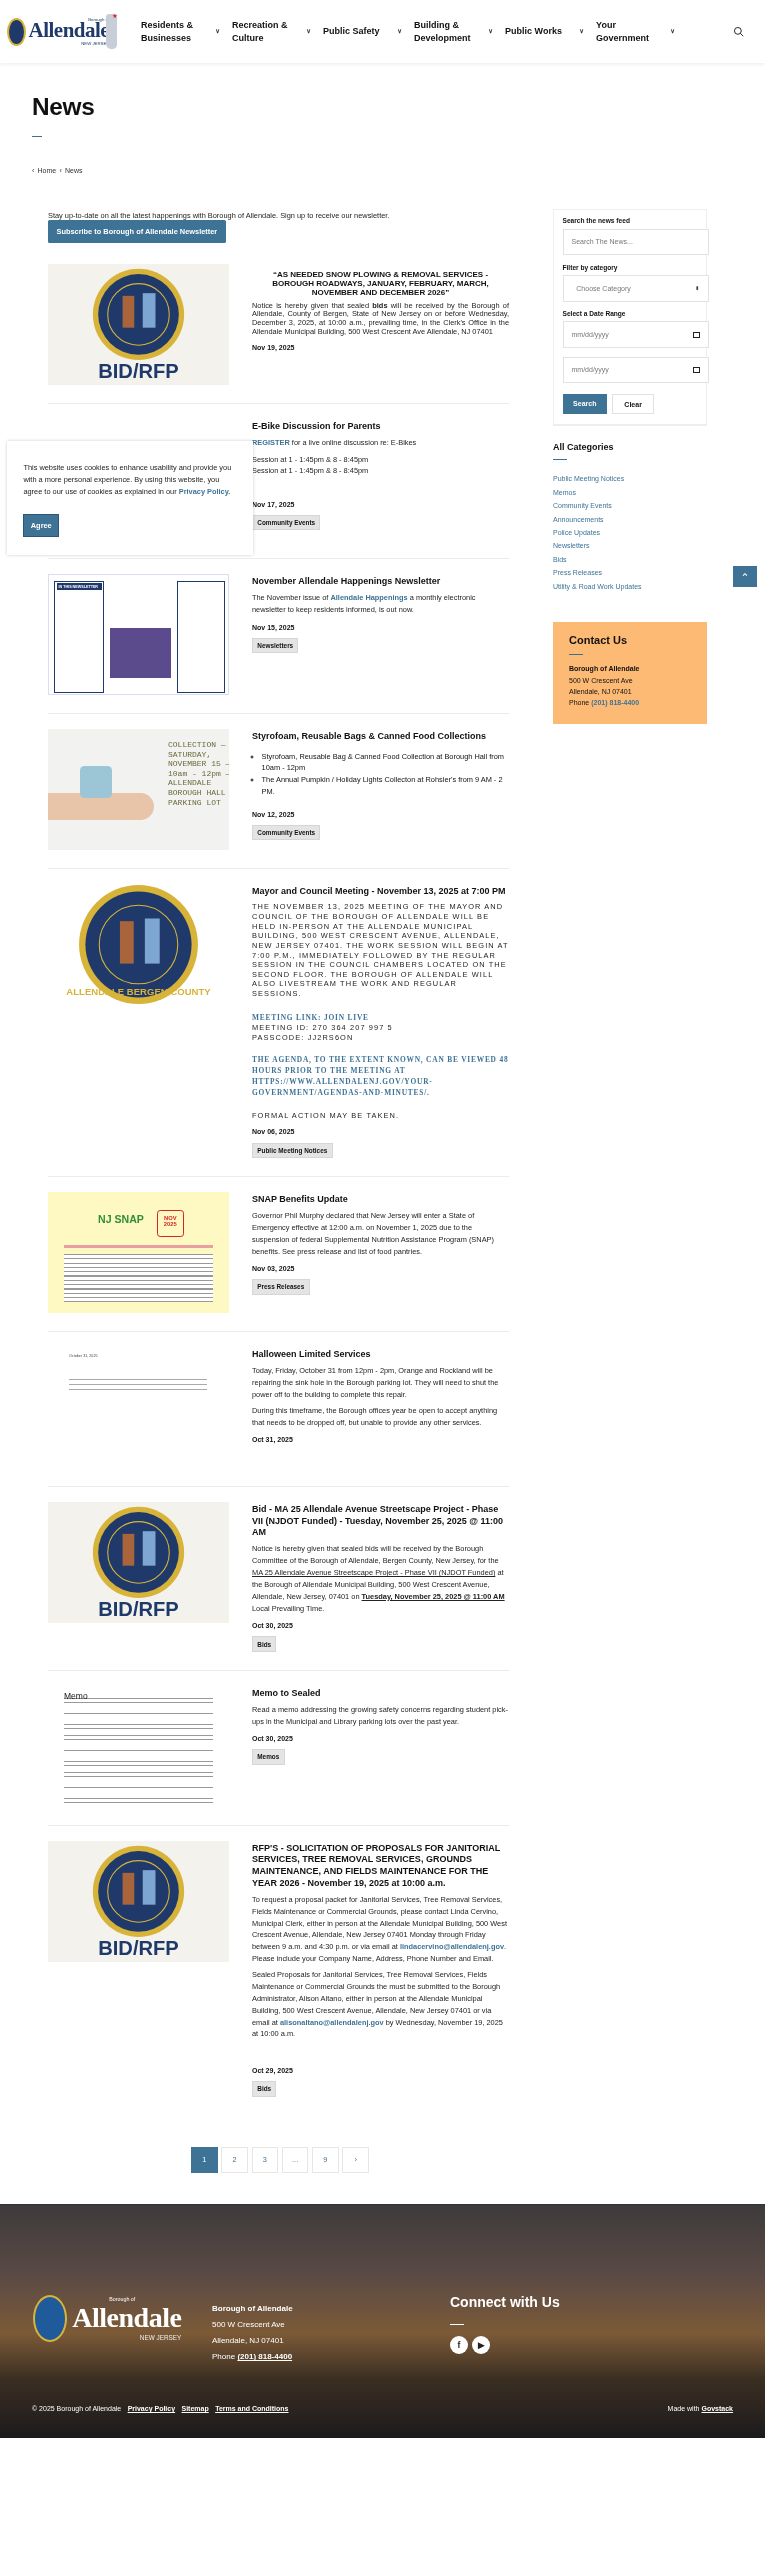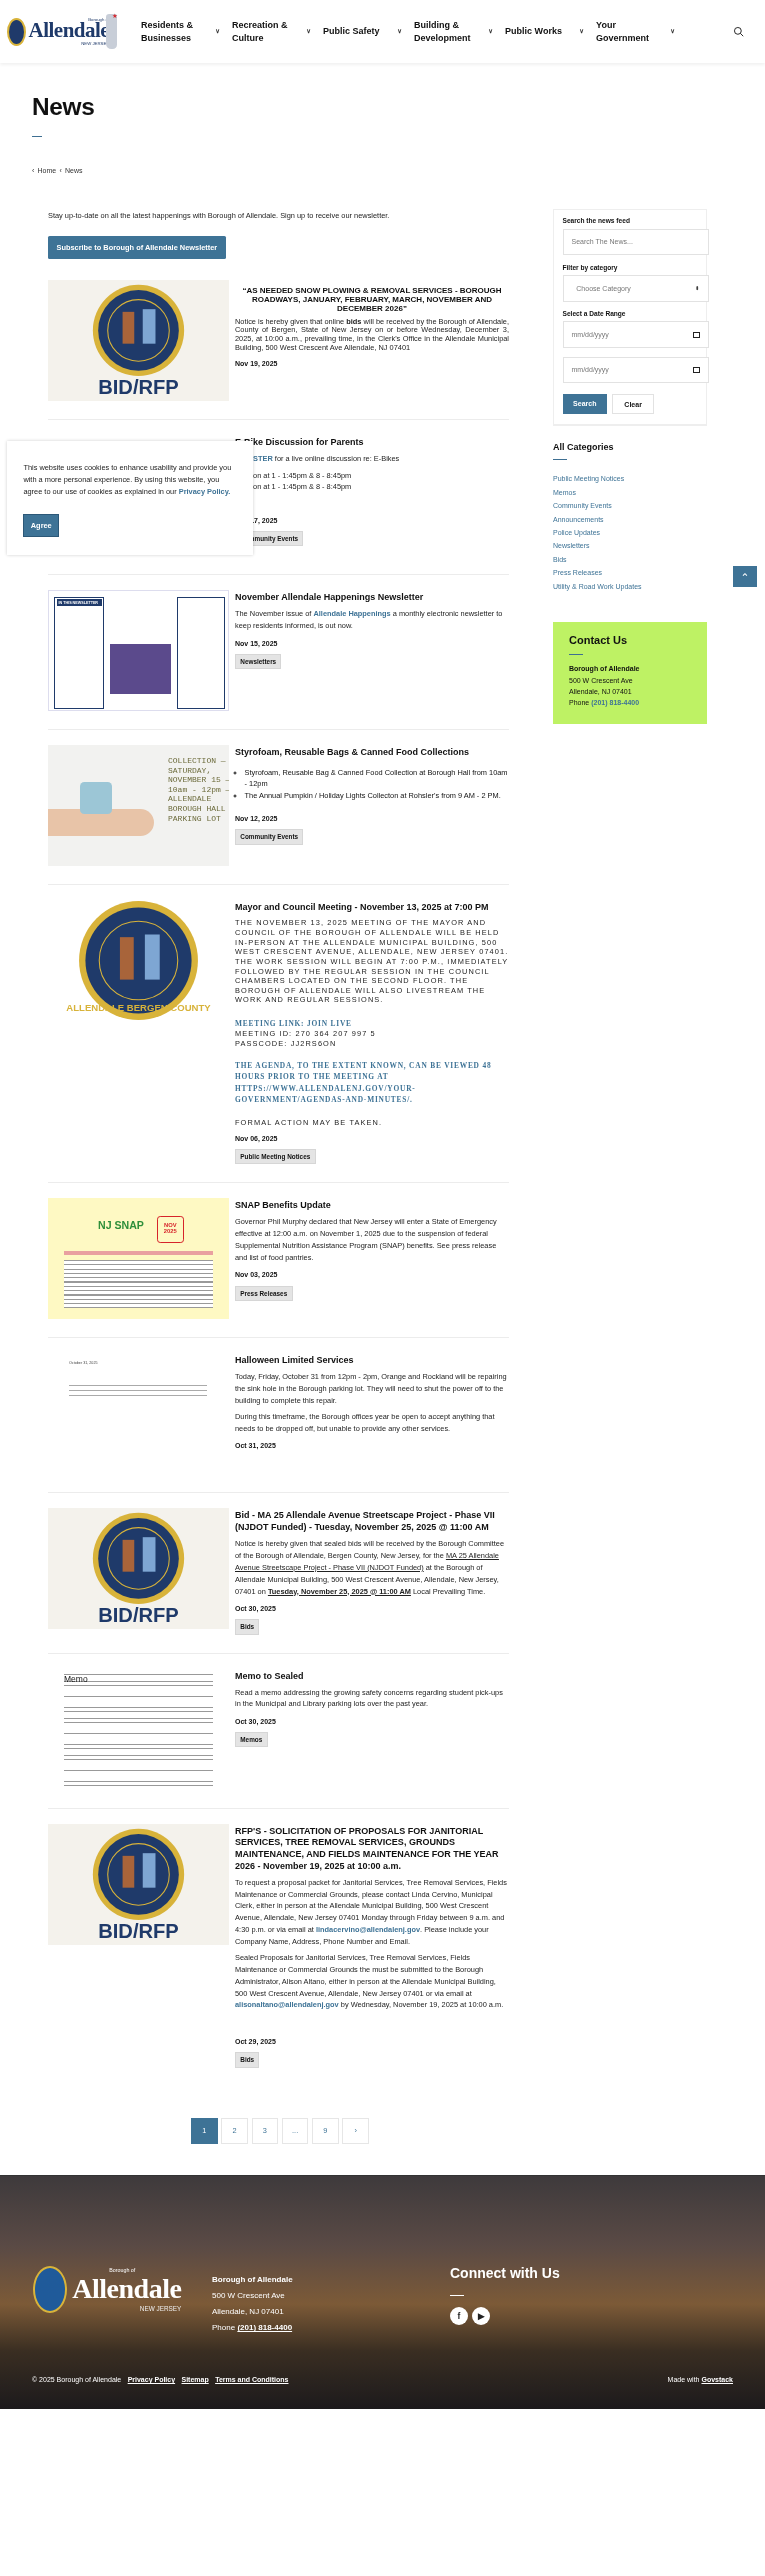--- a/index.html
+++ b/index.html
@@ -20,24 +20,24 @@
 .nav-item .chev{font-size:6.4px;color:#333;margin-left:2.1px}
 .search-btn{width:21px;height:21px;display:flex;align-items:center;justify-content:center;margin-right:8.5px}
 .search-btn svg{width:11.7px;height:11.7px}
 .page-title-wrap{padding:30px 32px 0}
 .page-title{font-size:24.4px;font-weight:bold;letter-spacing:-0.3px}
 .title-rule{width:9.6px;height:1.1px;background:#3e6f92;margin-top:15px}
 .breadcrumb{padding:30px 32px 0;font-size:7px;color:#333;display:flex;gap:3.2px}
 .main{display:flex;padding:0 48px;margin-top:37px}
 .content{width:461px}
 .intro{font-size:7.4px;color:#222}
-.subscribe{display:inline-block;margin-top:16px;background:#3e7396;color:#fff;font-weight:bold;font-size:7.4px;padding:7px 8.5px;border-radius:1.6px}
+.subscribe{display:inline-block;margin-top:0;background:#3e7396;color:#fff;font-weight:bold;font-size:7.4px;padding:7px 8.5px;border-radius:1.6px}
 .news-item{display:flex;padding:15px 0 18px;border-bottom:1.1px solid #ececec}
 .news-item:first-of-type{padding-top:9.6px}
-.thumb{width:181px;height:121px;flex-shrink:0;margin-right:6px;position:relative;overflow:hidden;background:#f4f2ec}
+.thumb{width:181px;height:121px;flex-shrink:0;margin-right:23px;position:relative;overflow:hidden;background:#f4f2ec}
 .body{flex:1;padding-top:2.1px}
 .n-title{font-size:9px;font-weight:bold;line-height:1.3;color:#111}
 .n-title.caps{text-transform:uppercase}
 .n-sub{font-size:8px;font-weight:bold;text-align:center;text-transform:uppercase;margin-top:3.2px;line-height:1.15}
 .n-text{font-size:7.4px;color:#222;line-height:1.6;margin-top:4.3px}
 .n-text.justify{text-align:justify;line-height:1.2}
 .n-text a,.link{color:#3e7396;font-weight:bold}
 .n-list{margin-top:7.4px;padding-left:9.6px;font-size:7.4px;line-height:1.6;list-style:circle}
 .caps-block{font-size:7.4px;letter-spacing:1.1px;line-height:1.3;color:#222;text-transform:uppercase;margin-top:4.3px}
 .serif-link{font-family:"Liberation Serif",serif;color:#3e7396;font-weight:bold;letter-spacing:0.8px;font-size:7.4px;line-height:1.4}
@@ -50,21 +50,21 @@
 .f-input{height:26.6px;border:0.5px solid #e2e2e2;width:146px;display:flex;align-items:center;padding:0 8px;font-size:7px;color:#777;margin-bottom:8.5px;background:#fff}
 .f-input.sel{justify-content:space-between;padding-left:12.8px}
 .f-input .cal{width:6.4px;height:6.4px;border:1.1px solid #222;border-top-width:1.6px}
 .f-btns{display:flex;gap:5.3px;margin-top:10.6px}
 .btn-search{background:#3e7396;color:#fff;font-weight:bold;font-size:7px;padding:6.4px 10.6px}
 .btn-clear{border:0.5px solid #e2e2e2;font-weight:bold;font-size:7px;padding:5.8px 11px}
 .cat-head{font-size:9px;font-weight:bold;margin-top:38px}
 .cat-rule{width:14px;height:1.1px;background:#3e6f92;margin-top:7.4px}
 .cat-list{margin-top:15px;list-style:none}
 .cat-list li{font-size:7px;color:#3e7396;margin-bottom:6.4px}
-.contact{background:#bef264;margin-top:32px;padding:12.8px 16px 16px}
+.contact{background:#fdba74;margin-top:32px;padding:12.8px 16px 16px}
 .contact h3{font-size:11px}
 .contact .rule{width:14px;height:1.1px;background:#3e6f92;margin:7.4px 0 8.5px}
 .contact p{font-size:7px;line-height:1.6}
 .contact .phone{color:#3e7396;font-weight:bold}
 .top-btn{position:absolute;left:733px;top:566px;width:24px;height:21px;background:#3e7396;color:#fff;display:flex;align-items:center;justify-content:center;font-size:10.6px}
 .cookie{position:absolute;left:7.4px;top:441px;width:246px;height:114px;background:#fff;box-shadow:0 0 3.2px rgba(0,0,0,0.2);padding:21px 16px;z-index:5}
 .cookie p{font-size:7.4px;line-height:1.65;color:#222}
 .cookie .pp{color:#3e7396;font-weight:bold}
 .agree{display:inline-block;margin-top:15px;background:#3e7396;color:#fff;font-weight:bold;font-size:7.4px;padding:6.4px 6.4px;border:0.5px solid #2c5878}
 .pager{display:flex;gap:3.7px;margin:32px 0 0 143px}
@@ -162,21 +162,21 @@
             <circle cx="170" cy="95" r="86" fill="#d8b33a"></circle>
             <circle cx="170" cy="95" r="76" fill="#1f3a6a"></circle>
             <circle cx="170" cy="95" r="58" fill="none" stroke="#d8b33a" stroke-width="2"></circle>
             <rect x="140" y="60" width="22" height="60" fill="#a8643a"></rect>
             <rect x="178" y="55" width="24" height="65" fill="#7ea6d3"></rect>
             <text x="170" y="215" text-anchor="middle" font-family="Liberation Sans" font-weight="bold" font-size="38" fill="#1f3a6a">BID/RFP</text>
           </svg>
       </div>
       <div class="body">
         <p class="n-sub">“AS NEEDED SNOW PLOWING &amp; REMOVAL SERVICES - BOROUGH ROADWAYS, JANUARY, FEBRUARY, MARCH, NOVEMBER AND DECEMBER 2026”</p>
-        <p class="n-text justify"><span>Notice is hereby given that online </span><b>bids</b><span> will be received by the Borough of Allendale, County of Bergen, State of New Jersey on or before Wednesday, December 3, 2025, at 10:00 a.m., prevailing time, in the Clerk's Office in the Allendale Municipal Building, 500 West Crescent Ave Allendale, NJ 07401</span></p>
+        <p class="n-text justify"><span>Notice is hereby given that sealed </span><b>bids</b><span> will be received by the Borough of Allendale, County of Bergen, State of New Jersey on or before Wednesday, December 3, 2025, at 10:00 a.m., prevailing time, in the Clerk's Office in the Allendale Municipal Building, 500 West Crescent Ave Allendale, NJ 07401</span></p>
         <p class="n-date">Nov 19, 2025</p>
       </div>
     </article>
 
     
     <article class="news-item">
       <div class="thumb" style="background:#fff;padding:69px 7.4px 0 7.4px;font-style:italic;font-weight:bold;font-size:6.4px;line-height:1.45;color:#222">
         <p>Parents, please join us to learn more about the “e-bikes”, training options for your teens, your liability as a parent and how to monitor both the bike and the rider moving forward.</p>
         <p style="color:#3e7396;margin-top:3.2px;text-align:right;padding-right:32px">SCAN QR CODE TO REGISTER</p>
         <div style="position:absolute;right:7.4px;bottom:4.3px;width:18px;height:23.4px;background:repeating-linear-gradient(45deg,#111 0 1.6px,#fff 1.6px 3.2px)"></div>

